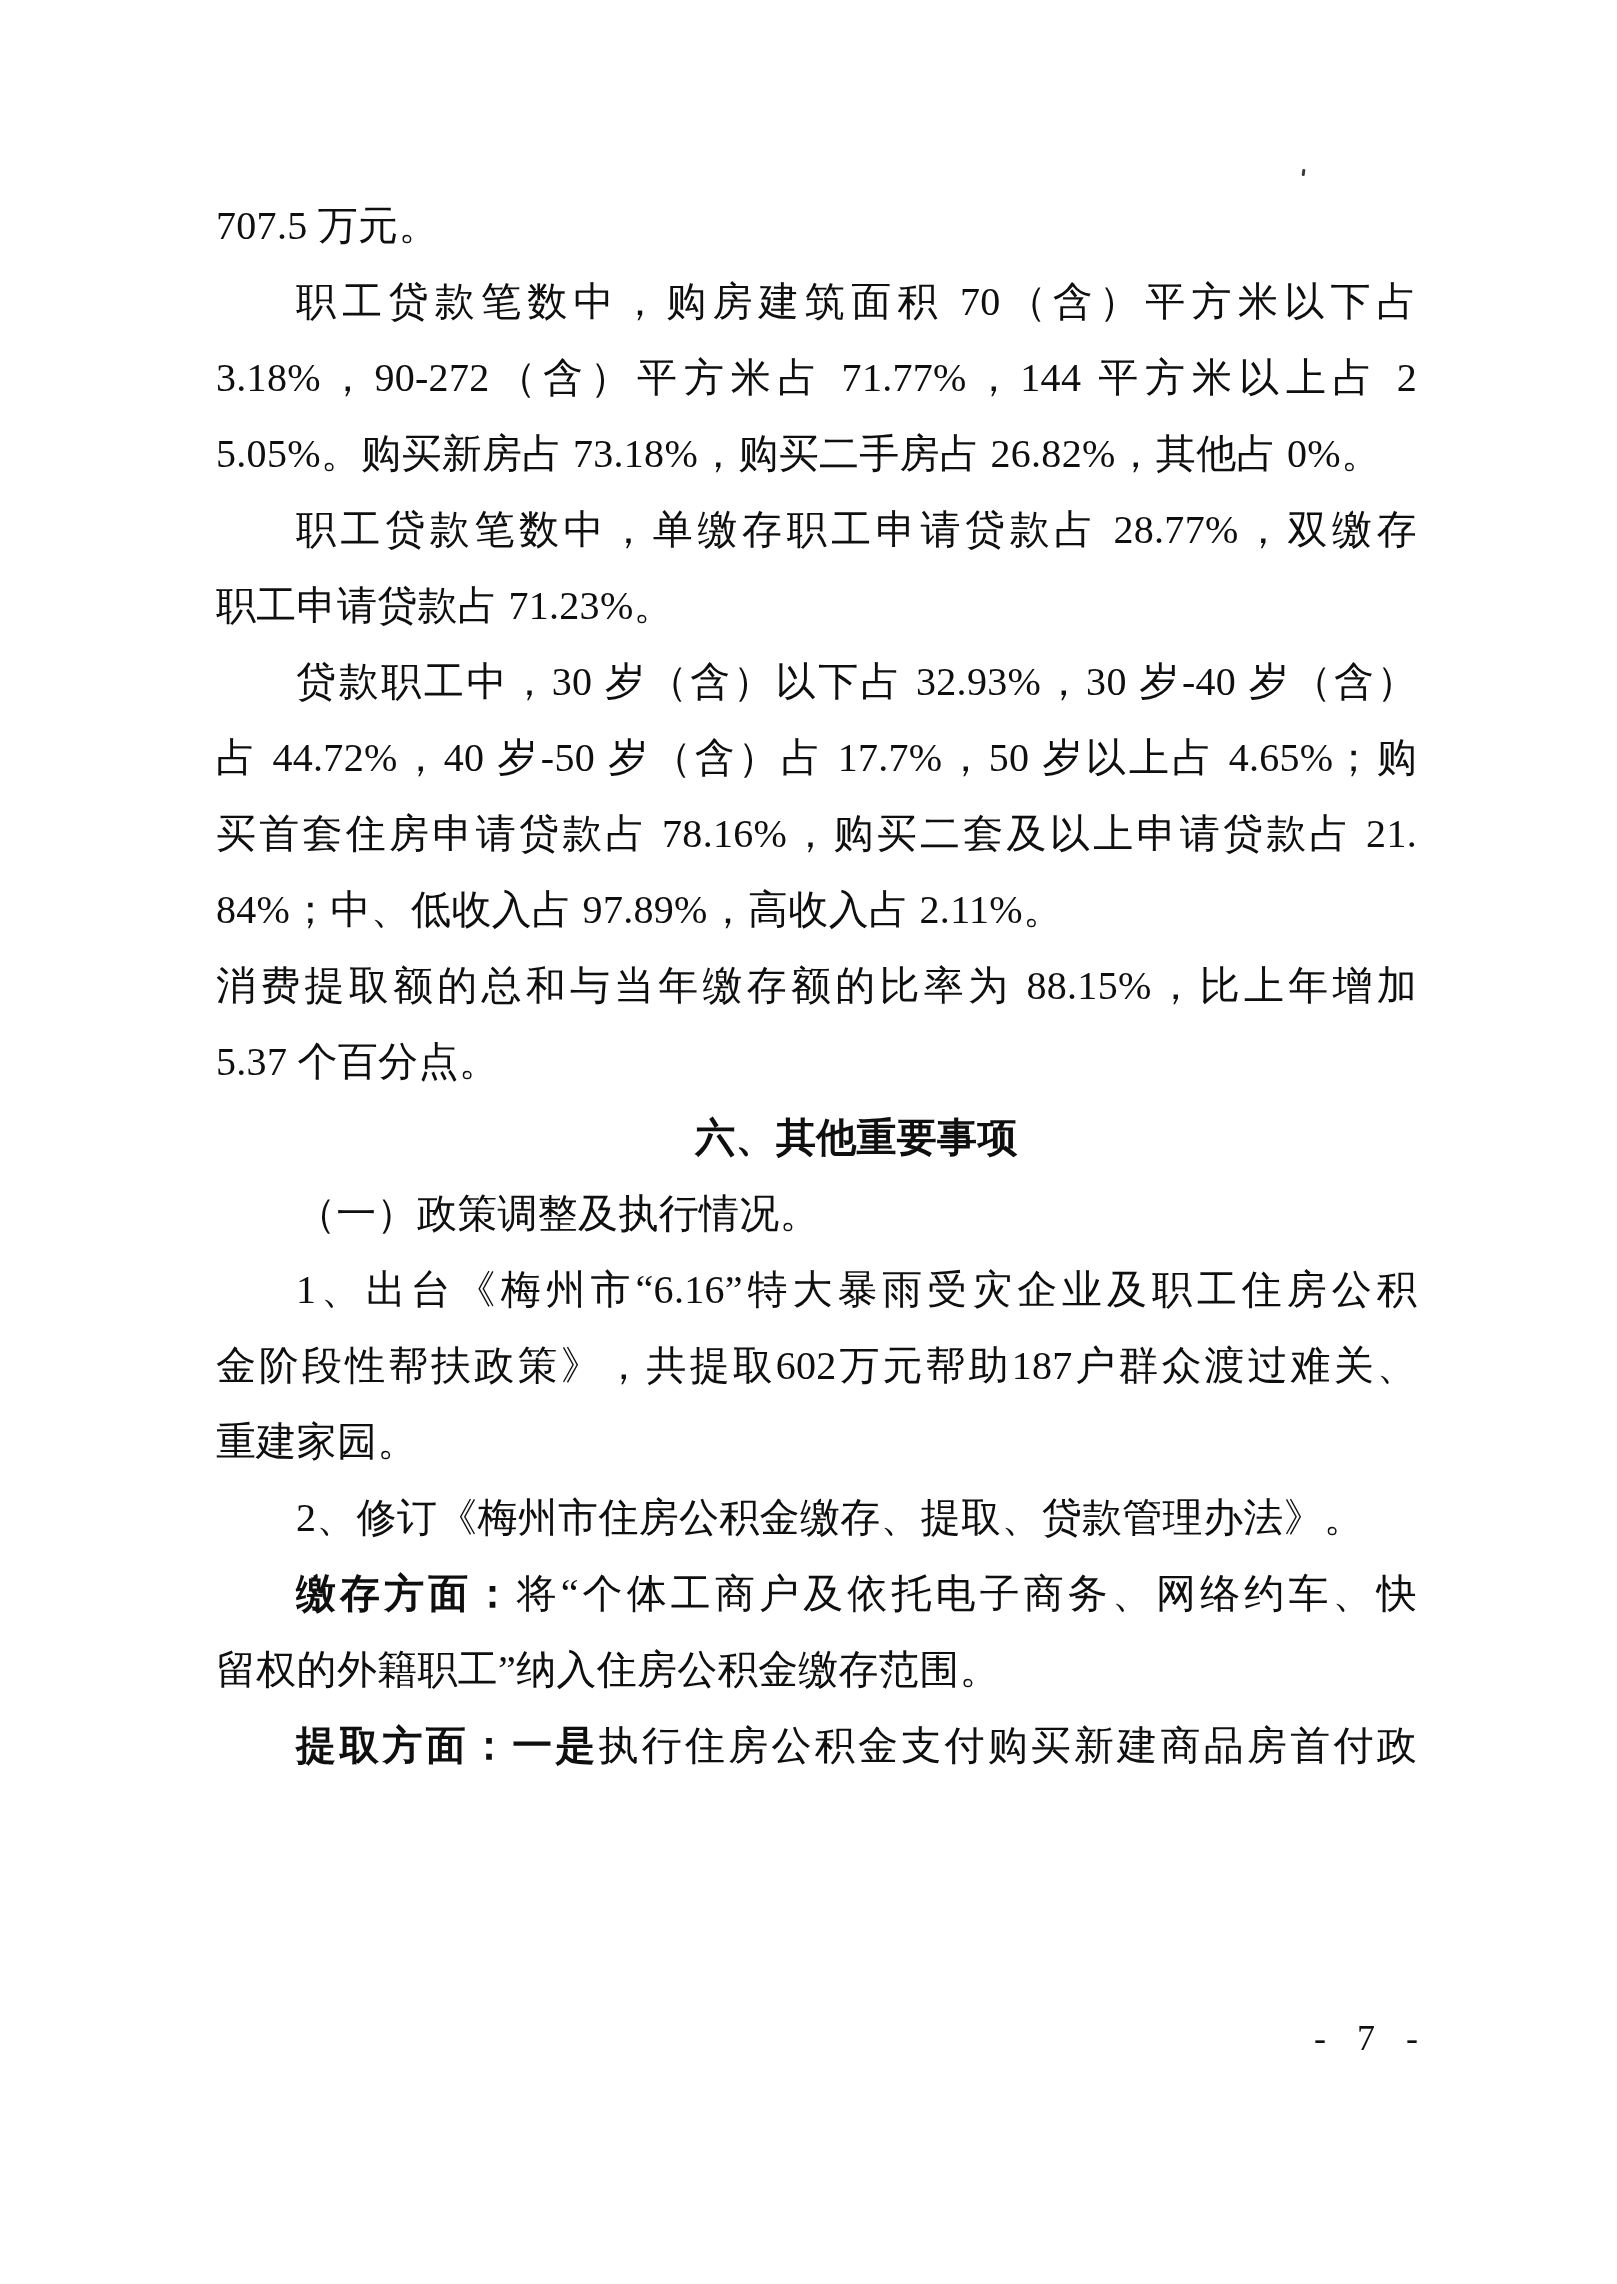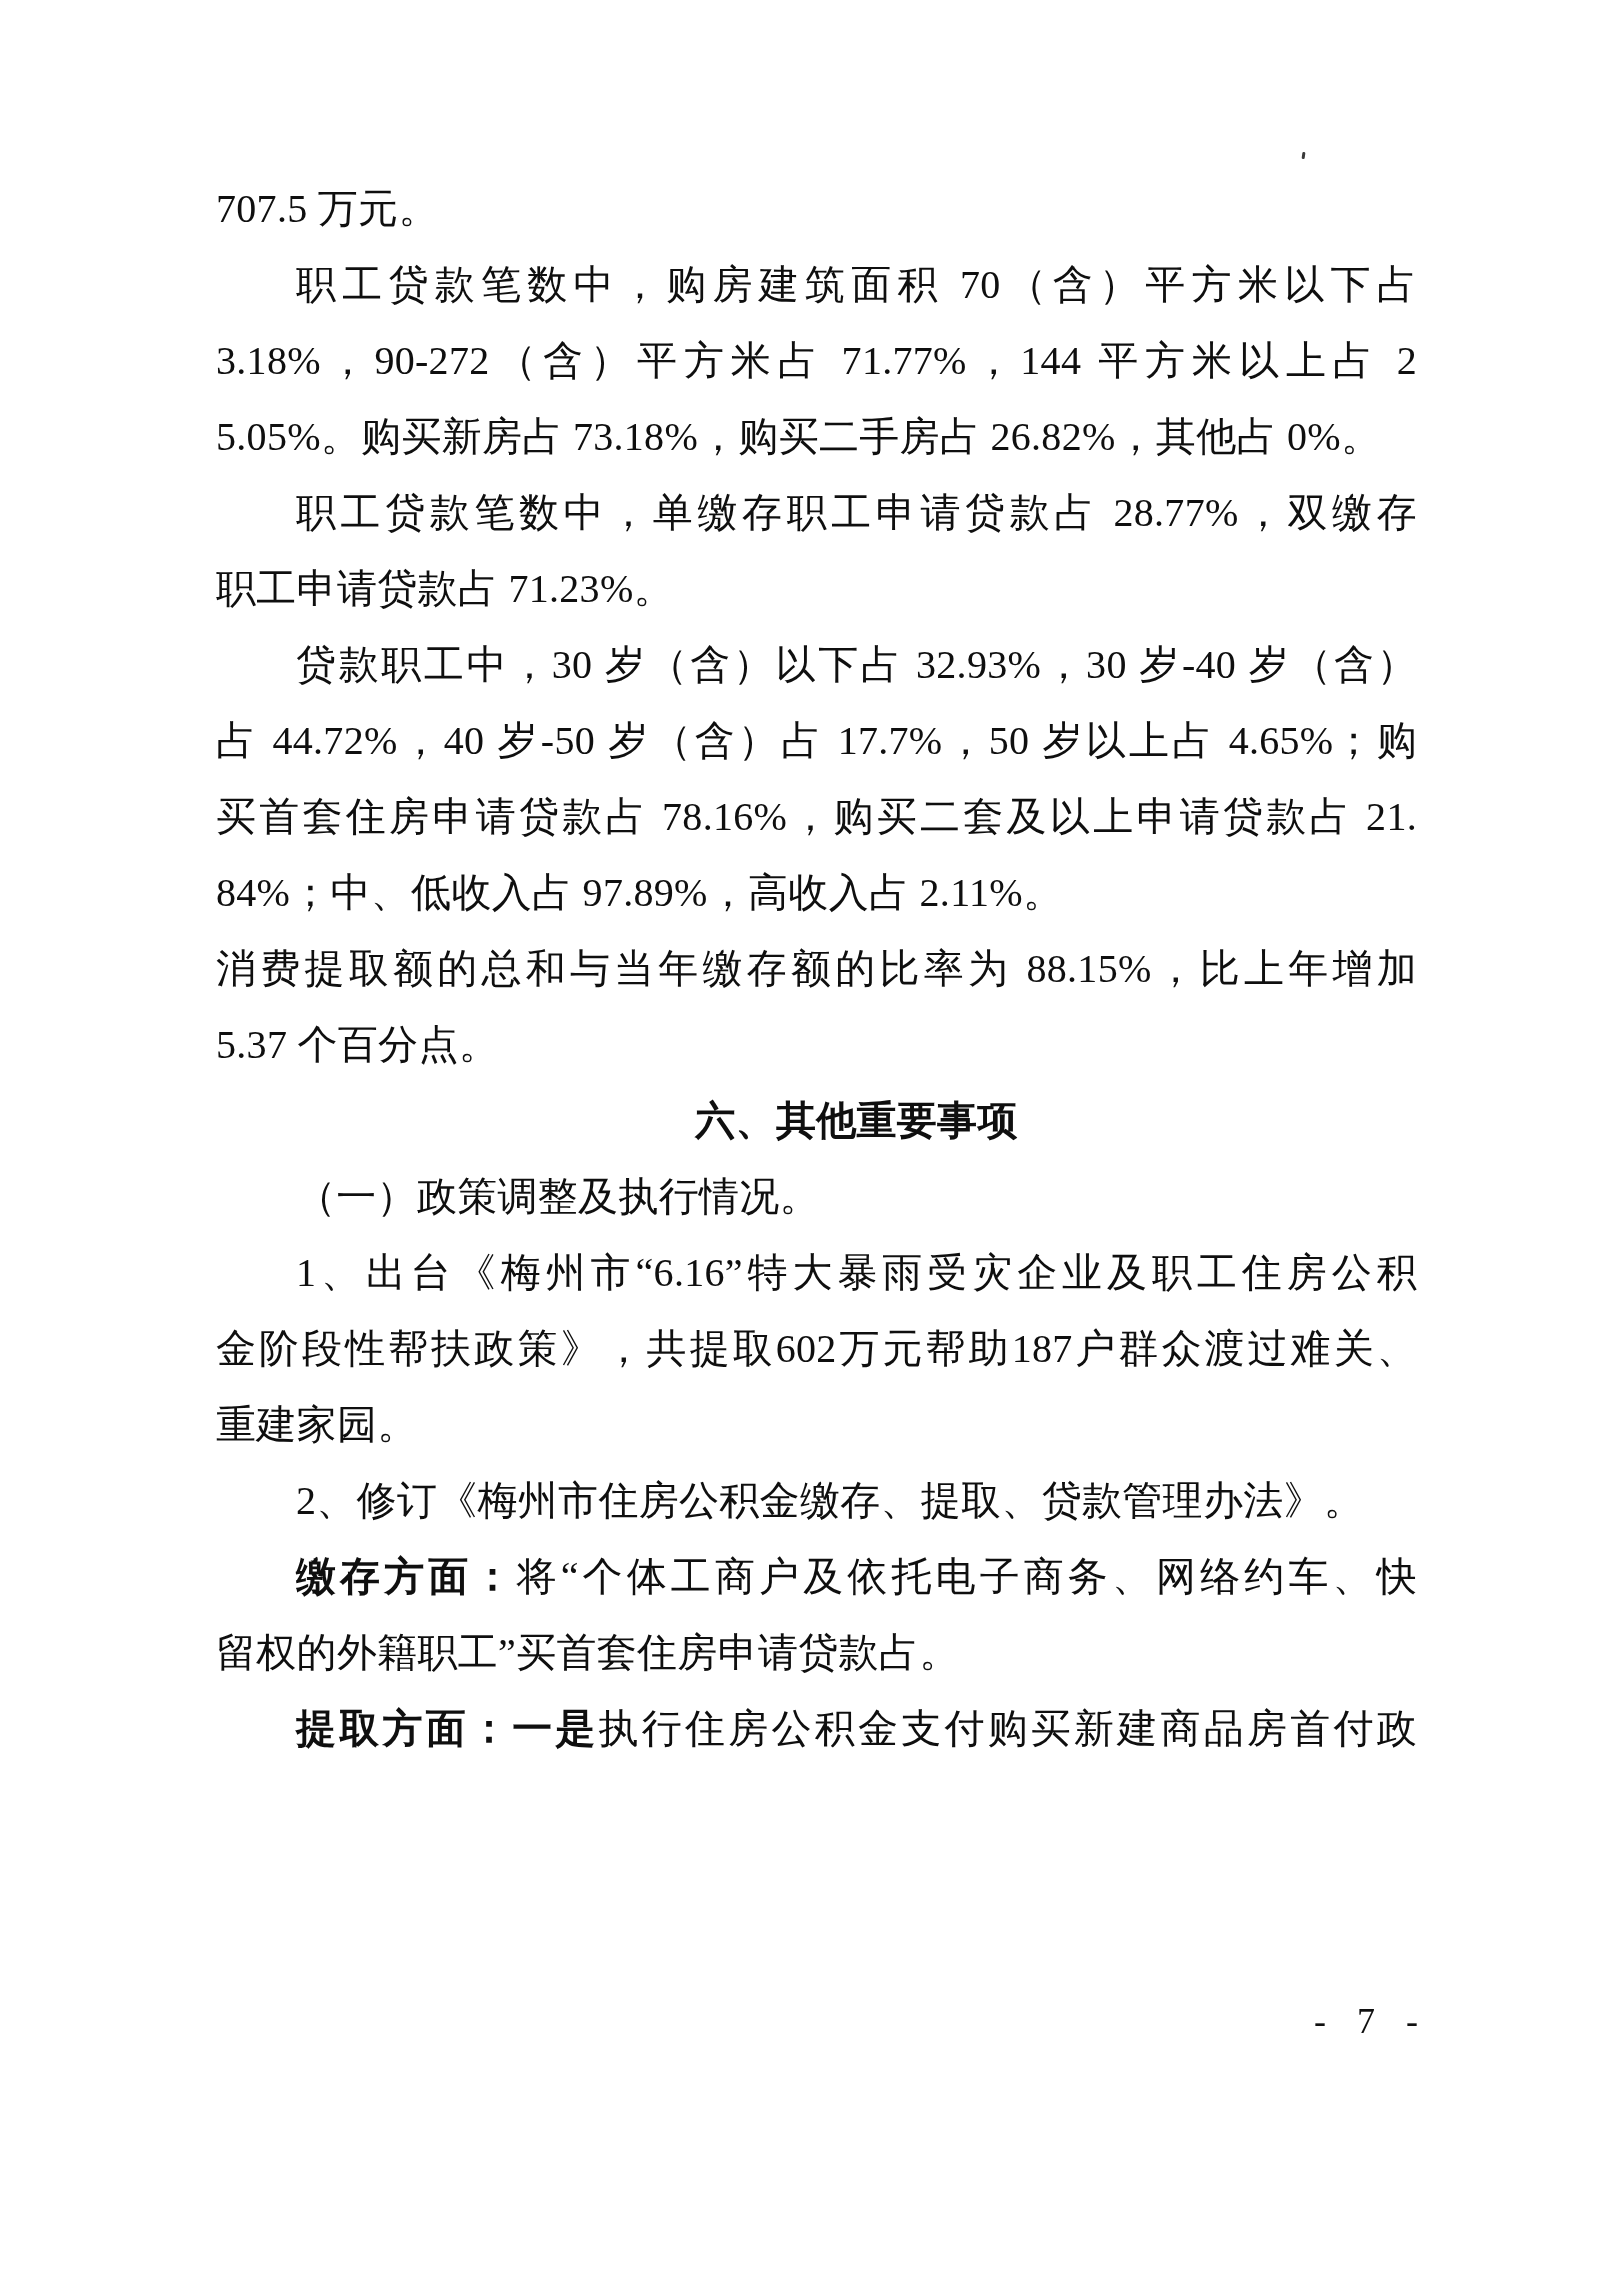--- a/index.html
+++ b/index.html
@@ -13,20 +13,21 @@
     width: 1617px;
     height: 2284px;
     font-family: "Liberation Serif", "DejaVu Serif", serif;
     color: #0f0f0f;
     overflow: hidden;
   }
   .page {
     position: absolute;
     inset: 0;
     background: #ffffff;
+    margin-top: 17px;
   }
   .text-block {
     position: absolute;
     left: 216px;
     top: 171px;
     width: 1201px;
   }
   .line {
     margin: 0;
     padding: 0;
@@ -99,21 +100,21 @@
 
     <p class="line indent"><span>（一）政策调整及执行情况。</span></p>
 
     <p class="line indent justify"><span>1、出台《梅州市“6.16”特大暴雨受灾企业及职工住房公积</span></p>
     <p class="line justify"><span>金阶段性帮扶政策》，共提取602万元帮助187户群众渡过难关、</span></p>
     <p class="line"><span>重建家园。</span></p>
 
     <p class="line indent"><span>2、修订《梅州市住房公积金缴存、提取、贷款管理办法》。</span></p>
 
     <p class="line indent justify"><span class="b">缴存方面：</span><span>将“个体工商户及依托电子商务、网络约车、快</span></p>
-    <p class="line"><span>留权的外籍职工”买首套住房申请贷款占。</span></p>
+    <p class="line"><span>留权的外籍职工”纳入住房公积金缴存范围。</span></p>
 
     <p class="line indent justify"><span class="b">提取方面：一是</span><span>执行住房公积金支付购买新建商品房首付政</span></p>
 
   </main>
 
   <div class="page-number">- 7 -</div>
 
   <div class="speck"></div>
 
 </div>

